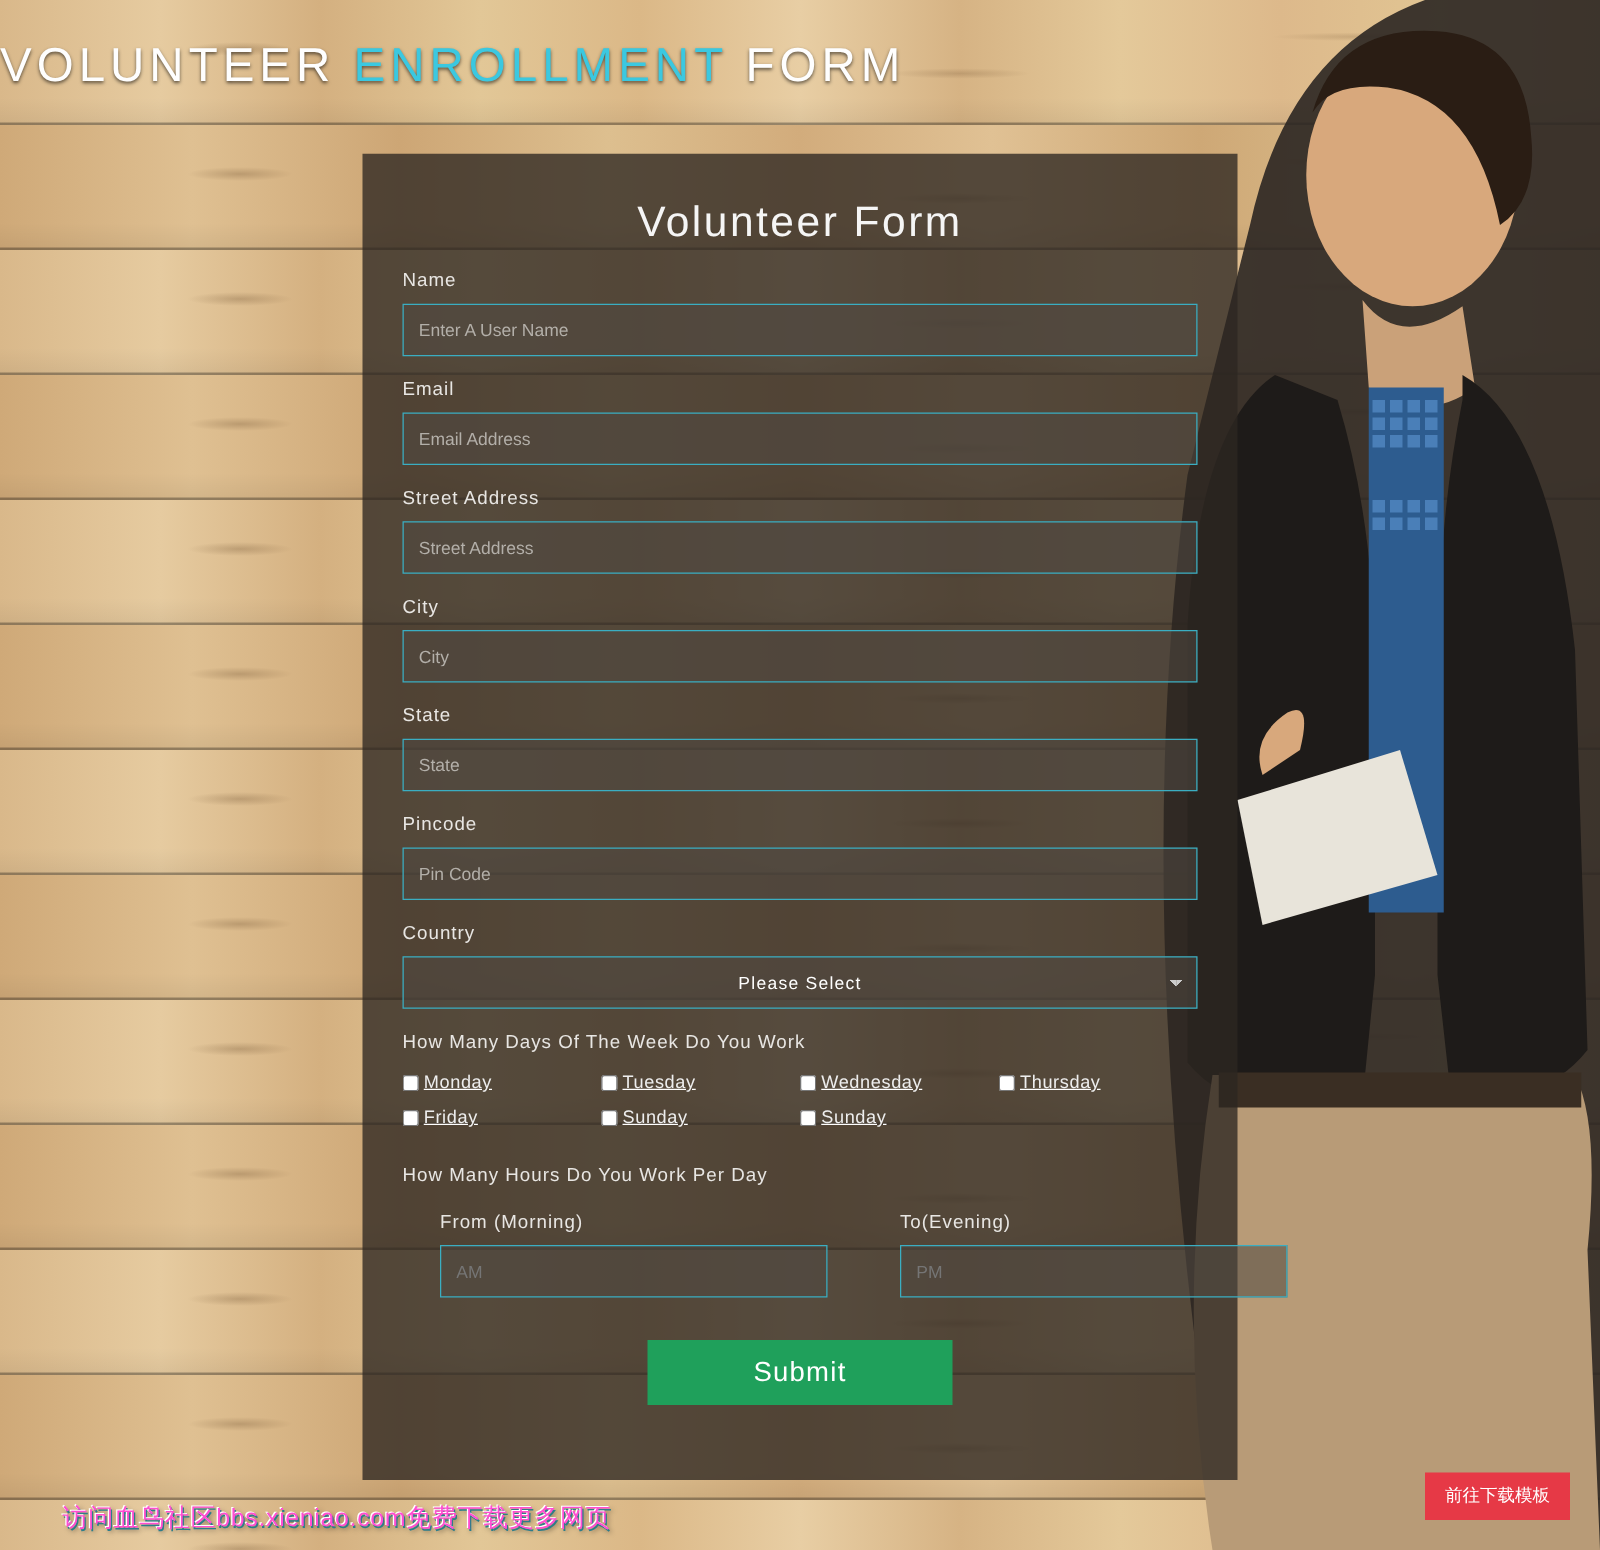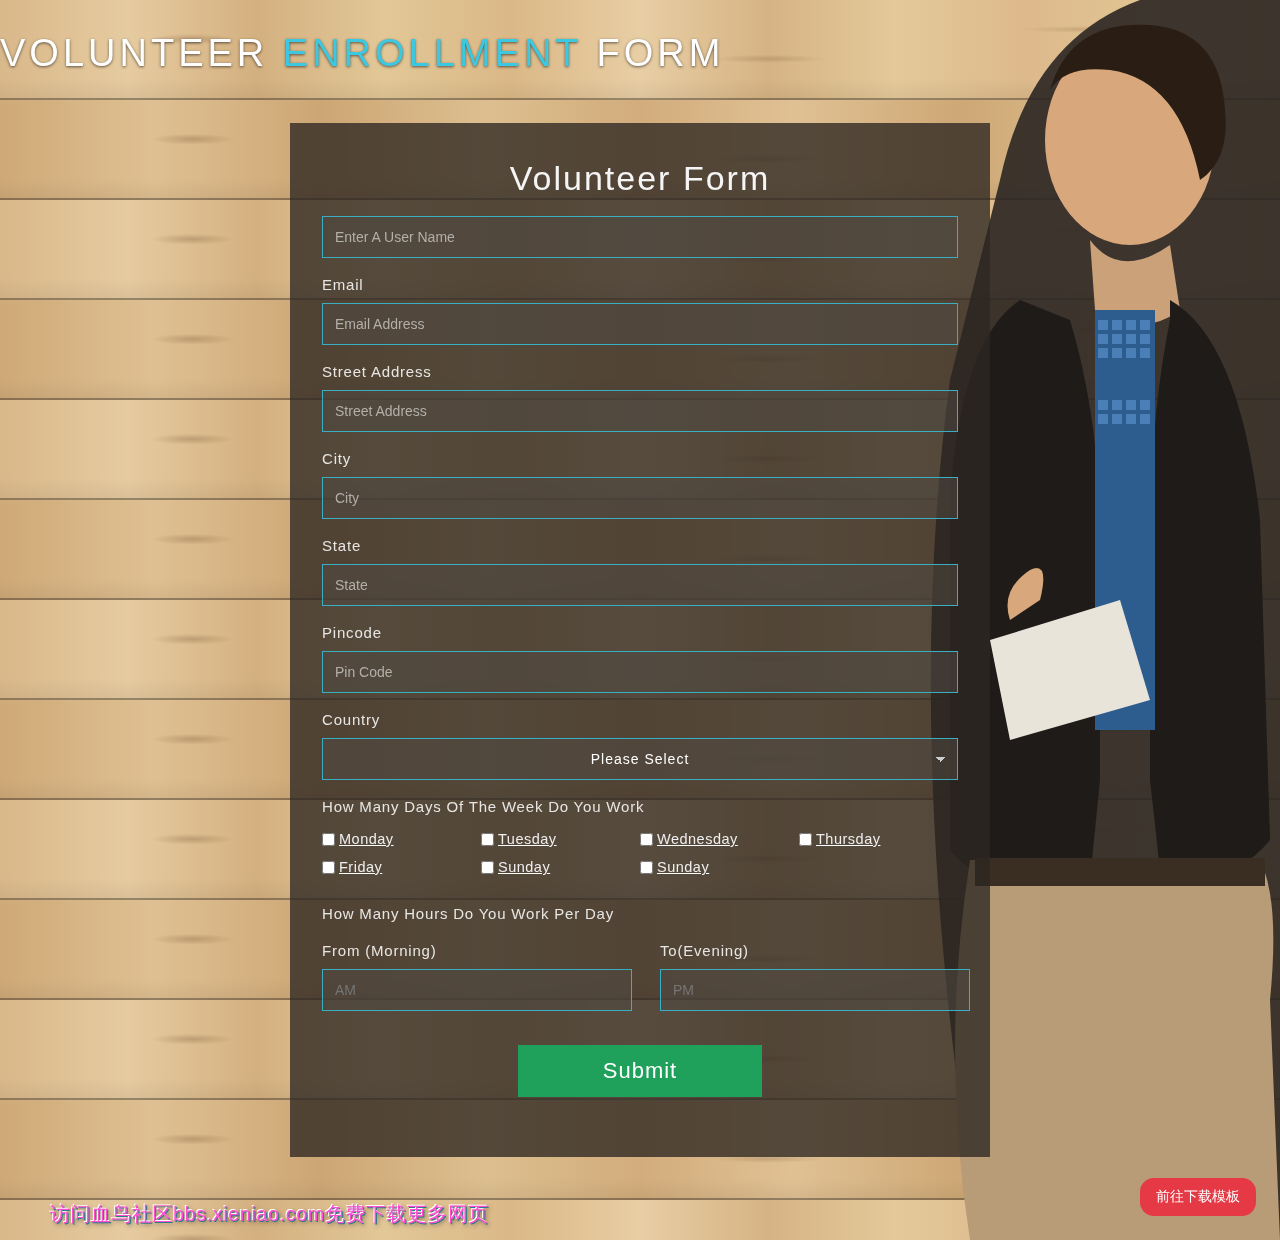--- a/index.html
+++ b/index.html
@@ -111,21 +111,21 @@
   font-size: 14.5px;
   letter-spacing: 0.5px;
   color: #eee;
   margin-bottom: 12px;
   display: flex;
   align-items: center;
   gap: 4px;
 }
 .days input { margin: 0; }
 .hours-row { display: flex; gap: 28px; margin-top: 10px; }
-.hours-col { flex: 0 0 310px; }
+.hours-col { flex: 0 0 310px; margin-left: 30px; }
 .hours-col .field-label { margin-top: 10px; }
 .num {
   width: 100%;
   height: 42px;
   padding: 16px 12px;
   background: rgba(80, 72, 65, 0.55);
   border: 1.5px solid #3aaec2;
   color: #b3afa9;
   font-size: 14px;
   outline: none;
@@ -152,21 +152,21 @@
   text-shadow: -1px -1px 0 #fff, 1px 1px 0 #2d7c8a, 2px 2px 4px rgba(0,0,0,0.5);
   letter-spacing: 0.5px;
 }
 .dl-btn {
   position: absolute;
   right: 24px;
   bottom: 24px;
   background: #e63946;
   color: #fff;
   border: none;
-  border-radius: 14px;
+  border-radius: 0;
   padding: 10px 16px;
   font-size: 14px;
   cursor: pointer;
 }
 </style>
 </head>
 <body>
 
 <div class="bg">
   <div class="plank"></div>
@@ -220,20 +220,21 @@
   <rect x="135" y="858" width="290" height="28" fill="#3a2e23"></rect>
 </svg>
 
 <h1 class="page-title">
   <span>VOLUNTEER </span><span class="accent">ENROLLMENT</span><span> FORM</span>
 </h1>
 
 <div class="card">
   <h2>Volunteer Form</h2>
 
+  <label class="field-label">Name</label>
   <input class="txt" type="text" placeholder="Enter A User Name" style="">
 
   <label class="field-label">Email</label>
   <input class="txt" type="text" placeholder="Email Address" style="">
 
   <label class="field-label">Street Address</label>
   <input class="txt" type="text" placeholder="Street Address" style="">
 
   <label class="field-label">City</label>
   <input class="txt" type="text" placeholder="City" style="">

